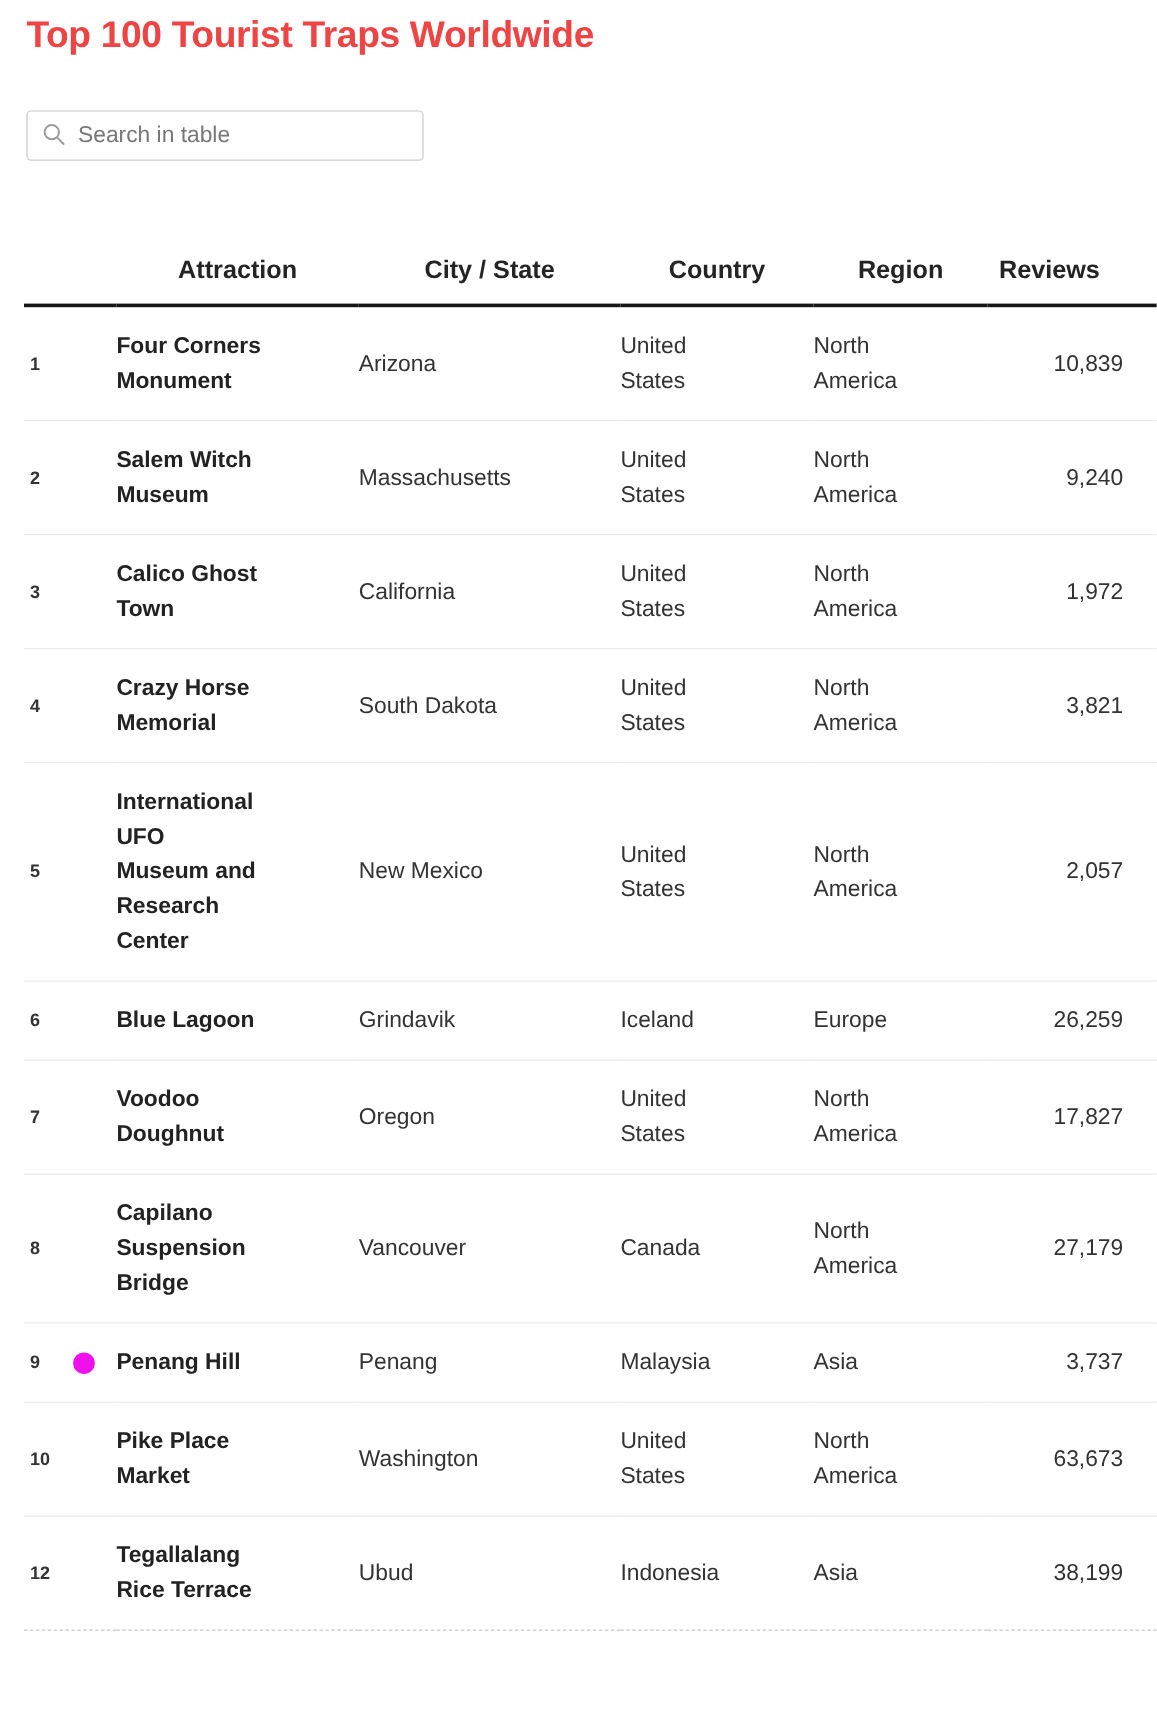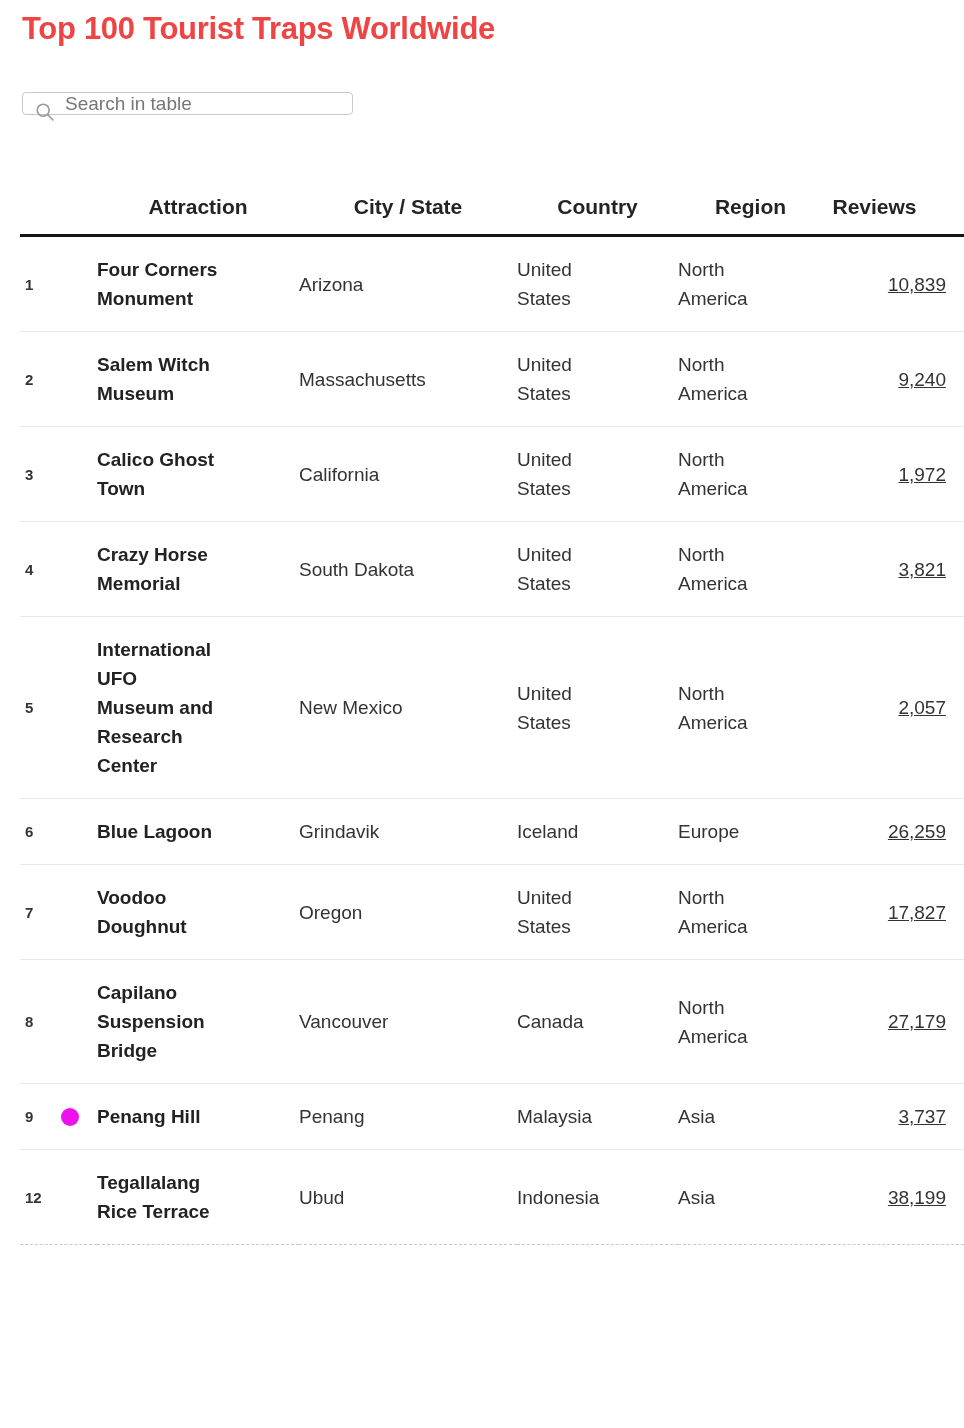--- a/index.html
+++ b/index.html
@@ -17,21 +17,21 @@
     font-size: 31px;
     line-height: 37px;
     font-weight: 800;
     letter-spacing: -0.3px;
     color: #ef4444;
   }
   .search-box {
     position: relative;
     margin: 45px 0 0 22px;
     width: 331px;
-    height: 23px;
+    height: 42px;
     border: 1px solid #c9c9c9;
     border-radius: 4px;
     background: #ffffff;
   }
   .search-box svg {
     position: absolute;
     left: 11px;
     top: 8px;
     pointer-events: none;
   }
@@ -81,21 +81,21 @@
   }
   td.c-attr {
     position: relative;
     font-weight: 700;
     color: #222222;
     padding-right: 80px; 
   }
   td.c-city    { padding-right: 30px; }
   td.c-country { padding-right: 69px; } 
   td.c-region  { padding-right: 63px; } 
-  td.c-reviews { text-align: right; padding-right: 18px; text-decoration: underline; }
+  td.c-reviews { text-align: right; padding-right: 28px; }
   .dot {
     position: absolute;
     left: -36px;
     top: 50%;
     margin-top: -9px;
     width: 18px;
     height: 18px;
     border-radius: 50%;
   }
 </style>
@@ -225,20 +225,31 @@
     <td class="c-attr">
       <span class="dot" style="background: rgb(238, 17, 238);"></span>
       <span>Penang Hill</span>
     </td>
     <td class="c-city">Penang</td>
     <td class="c-country">Malaysia</td>
     <td class="c-region">Asia</td>
     <td class="c-reviews">3,737</td>
   </tr>
       <tr>
+    <td class="c-num">10</td>
+    <td class="c-attr">
+      
+      <span>Pike Place Market</span>
+    </td>
+    <td class="c-city">Washington</td>
+    <td class="c-country">United States</td>
+    <td class="c-region">North America</td>
+    <td class="c-reviews">63,673</td>
+  </tr>
+      <tr>
     <td class="c-num">12</td>
     <td class="c-attr">
       
       <span>Tegallalang Rice Terrace</span>
     </td>
     <td class="c-city">Ubud</td>
     <td class="c-country">Indonesia</td>
     <td class="c-region">Asia</td>
     <td class="c-reviews">38,199</td>
   </tr>

